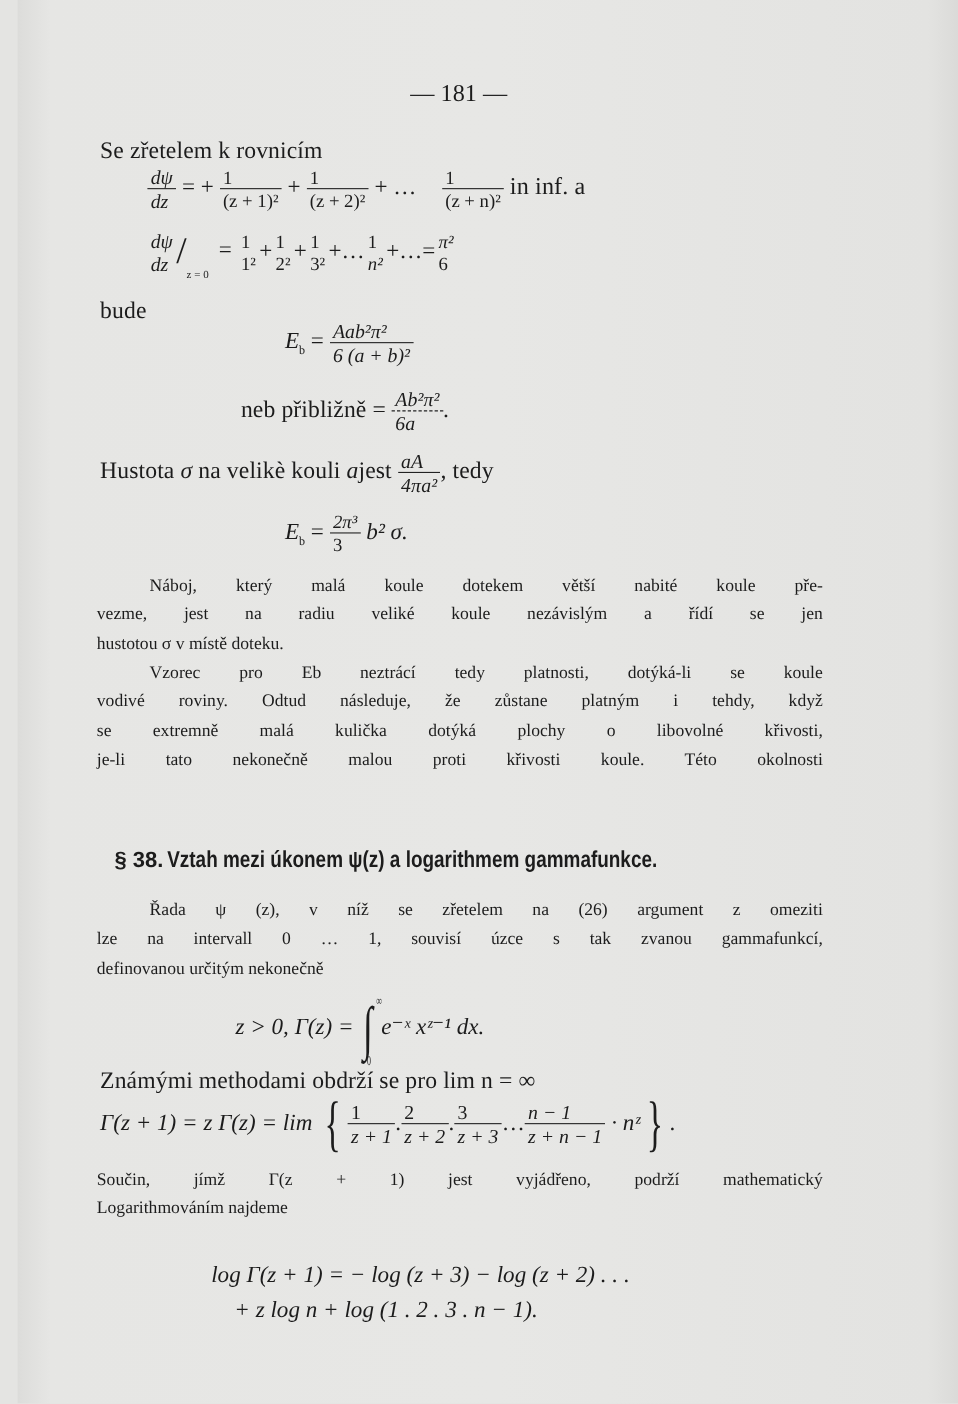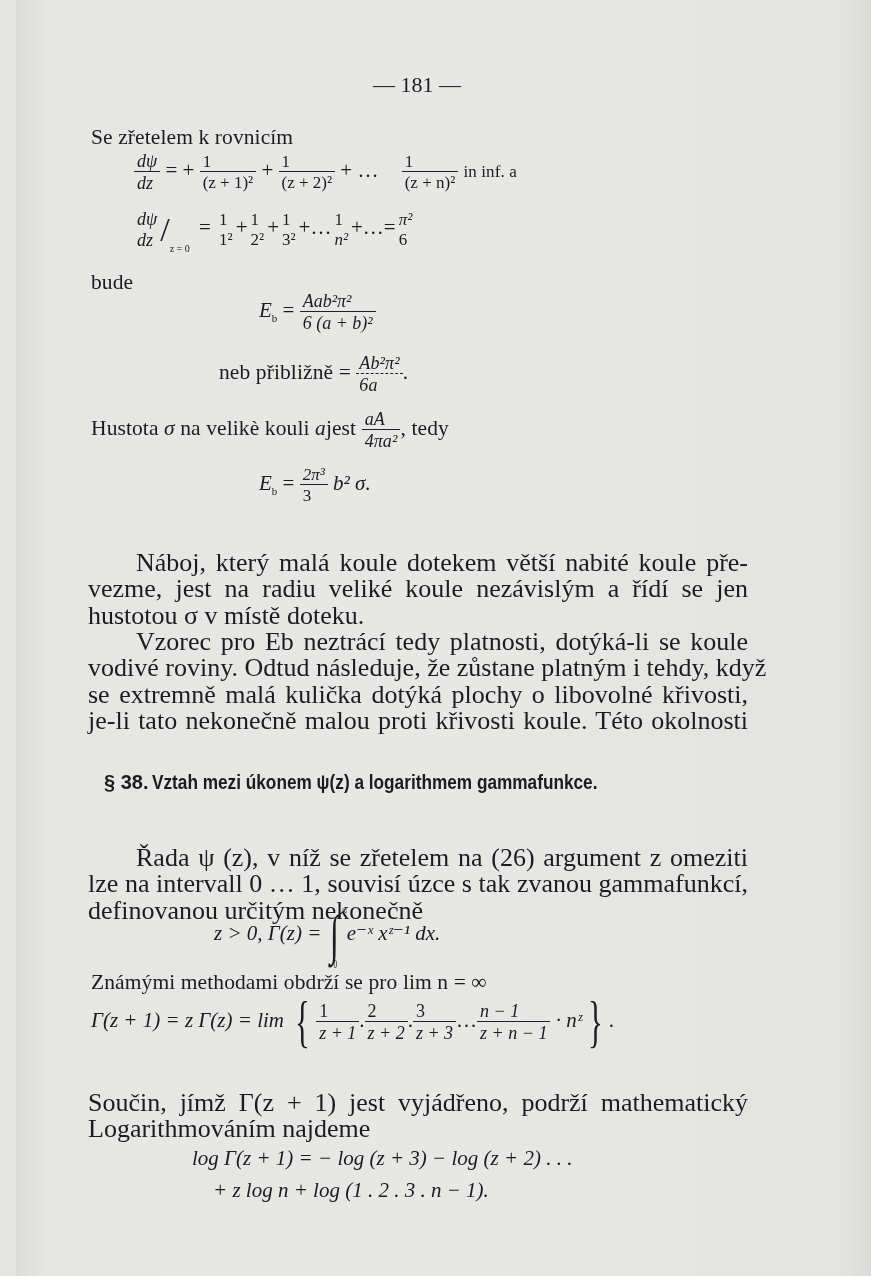--- a/index.html
+++ b/index.html
@@ -18,21 +18,21 @@
   .pgnum { font-size: 22px; }
   .txt { font-size: 21.5px; letter-spacing: 0.1px; }
   .it { font-style: italic; }
   .frac { display: inline-flex; flex-direction: column; vertical-align: middle; line-height: 1.0; }
   .frac .num { padding: 0 3px 1px 3px; border-bottom: 1.2px solid #222; }
   .frac .den { padding: 2px 3px 0 3px; }
   .eq { font-size: 21px; }
   .sm { font-size: 15px; }
   sub { font-size: 11px; }
   .heading { font-family: "Liberation Sans", "DejaVu Sans", sans-serif; font-weight: bold; font-size: 21px; transform: scaleX(0.82); transform-origin: left center; }
-  .para { font-size: 26px; line-height: 26.3px; width: 660px; text-align: justify; margin-top: 30px; }
+  .para { font-size: 16px; line-height: 26.3px; width: 660px; text-align: justify; }
   .para .line { display: block; white-space: nowrap; text-align-last: justify; }
   .para .line.last { text-align-last: left; }
   .brace { font-size: 56px; font-weight: 200; vertical-align: middle; line-height: 0.8; transform: scaleX(0.55); display: inline-block; }
   .intg { font-size: 54px; font-style: italic; vertical-align: middle; display: inline-block; transform: scaleX(0.6); line-height: 1; position: relative; }
   .lim-lbl { position: absolute; font-size: 12px; font-style: normal; }
 </style>
 </head>
 <body>
 
 <div class="page">
@@ -54,21 +54,21 @@
     <span>+</span>
     <span class="frac sm" style="font-size:17px;">
         <span class="num">1</span>
         <span class="den">(z + 2)²</span>
       </span>
     <span>+ …</span>
     <span class="frac sm" style="font-size:17px; margin-left:18px;">
         <span class="num">1</span>
         <span class="den">(z + n)²</span>
       </span>
-    <span class="txt" style="font-size:17px;">in inf. a</span>
+    <span class="txt" style="font-size:22px;">in inf. a</span>
   </div>
 
   <div class="abs eq" style="left:118px; top:210px;">
     <span class="frac it" style="font-size:18px;">
         <span class="num" style="border-bottom:none;">dψ</span>
         <span class="den">dz</span>
       </span><span style="font-size:34px; font-weight:100; vertical-align:middle;">/</span><span style="font-size:10px; vertical-align:-18px;">z = 0</span>
     <span style="margin-left:4px;">=</span>
     <span class="frac" style="font-size:17px;">
         <span class="num" style="border:none;">1</span>

